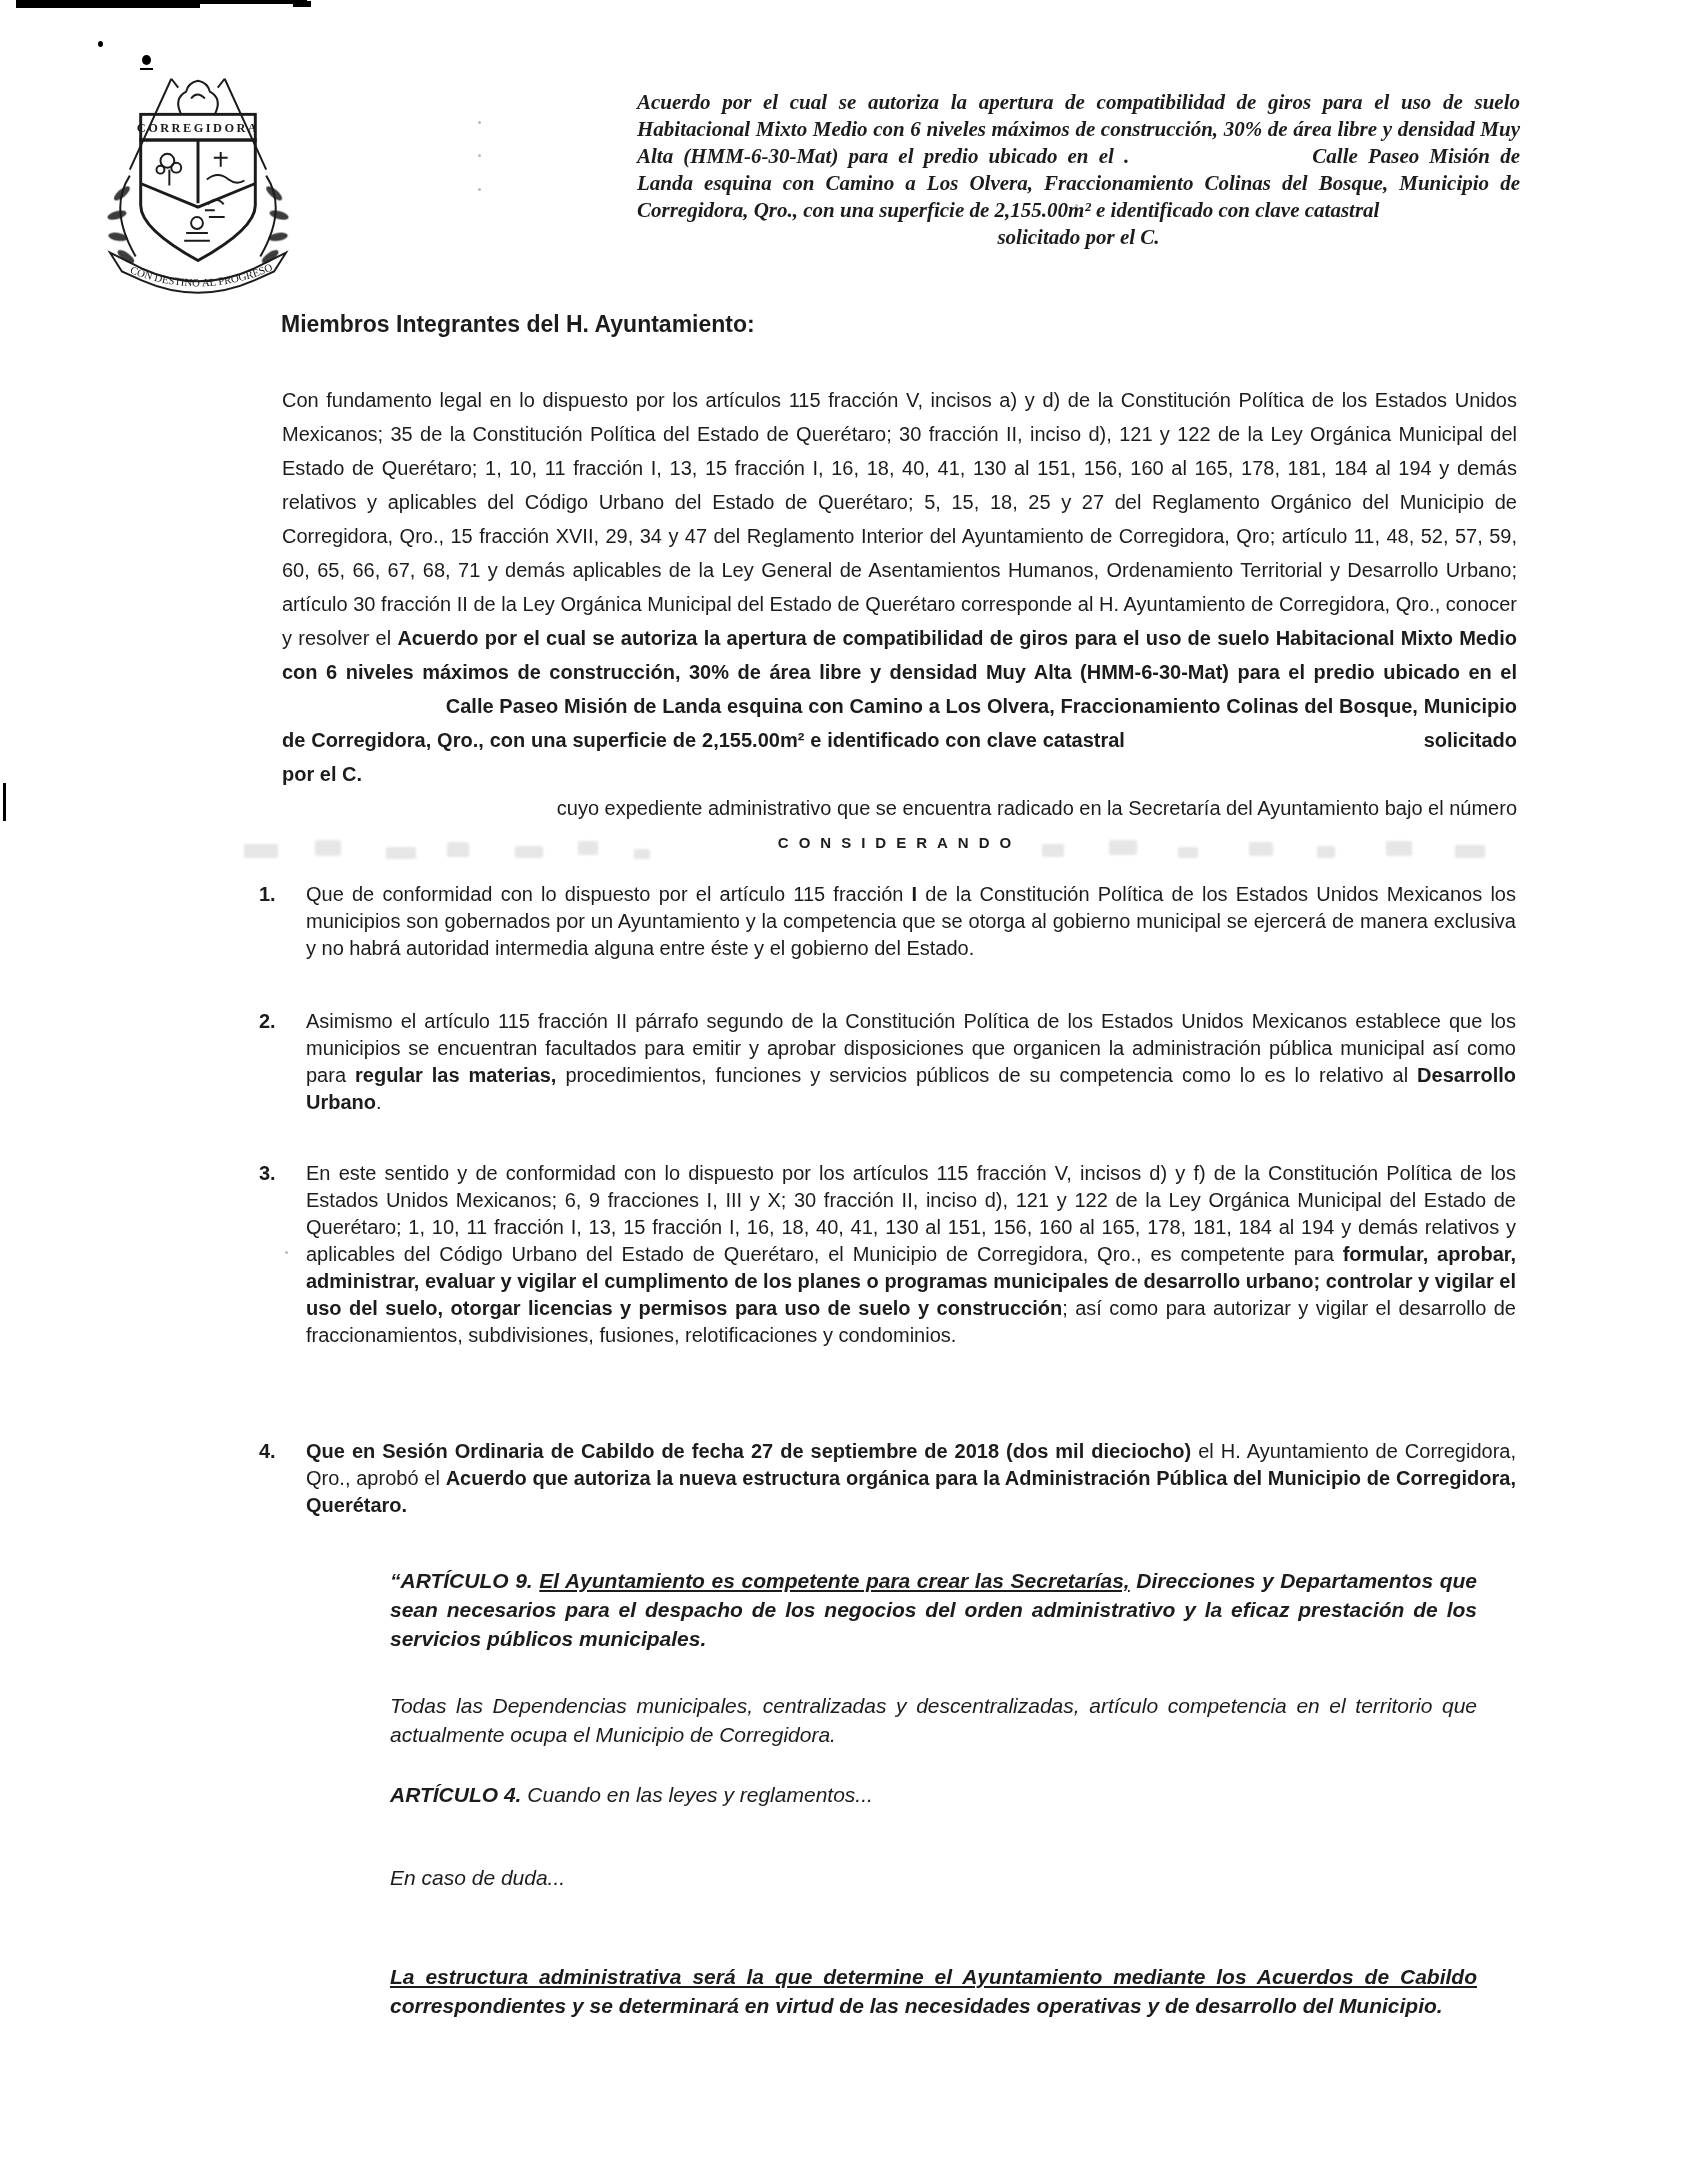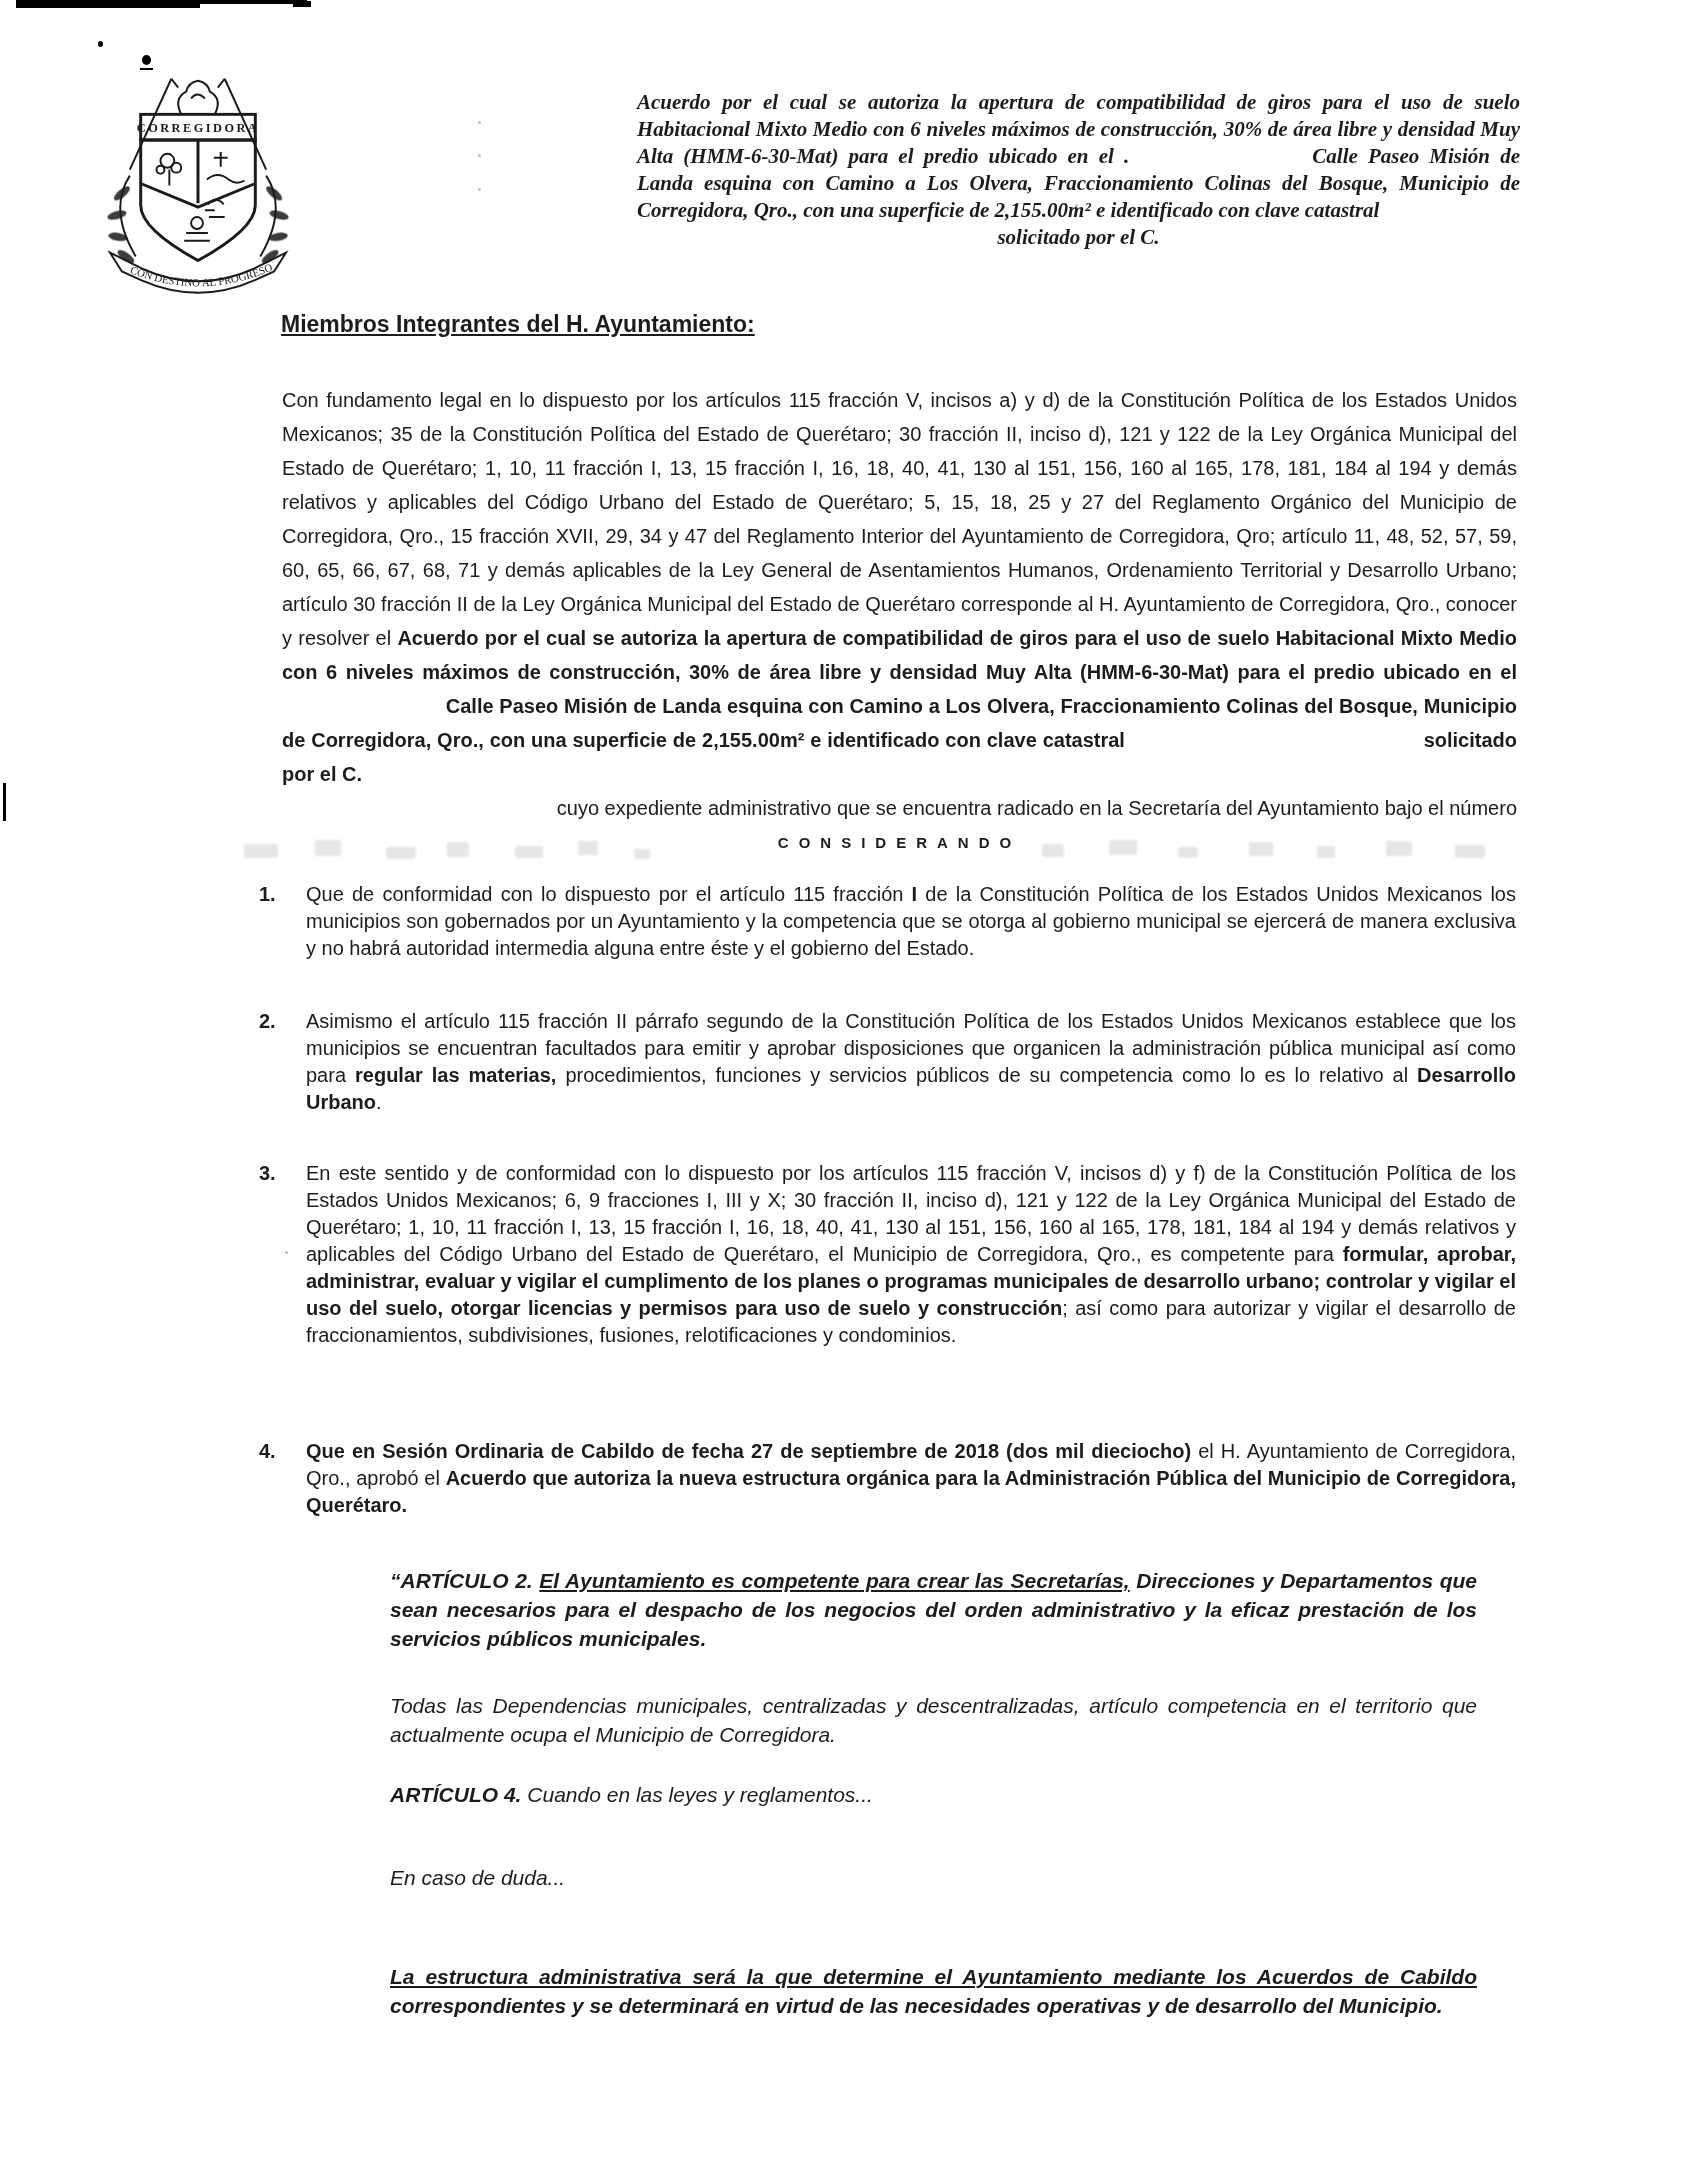--- a/index.html
+++ b/index.html
@@ -21,21 +21,21 @@
   
   .seal{position:absolute;left:84px;top:59px;width:228px;height:249px;}
   
   .header-block{
     position:absolute;left:637px;top:89px;width:883px;
     font-family:"Liberation Serif",serif;font-style:italic;font-weight:bold;
     font-size:21px;line-height:27px;text-align:justify;
   }
   .header-last{text-align:center;}
   
-  .salutation{position:absolute;left:281px;top:311px;font-size:23px;font-weight:bold;text-decoration:underline;}
+  .salutation{position:absolute;left:281px;top:311px;font-size:23px;font-weight:bold;}
   
   .intro{position:absolute;left:282px;top:383px;width:1235px;font-size:20px;line-height:34px;}
   .intro-body{text-align:justify;}
   .intro-tail{text-align:right;}
   
   .consid{
     position:absolute;left:282px;top:834px;width:1235px;text-align:center;
     font-size:15px;font-weight:bold;letter-spacing:10px;
   }
   
@@ -174,20 +174,20 @@
   </div>
   <div class="item item-3">
     <span class="num">3.</span>
     <div class="itext"><span class="">En este sentido y de conformidad con lo dispuesto por los artículos 115 fracción V, incisos d) y f) de la Constitución Política de los Estados Unidos Mexicanos; 6, 9 fracciones I, III y X; 30 fracción II, inciso d), 121 y 122 de la Ley Orgánica Municipal del Estado de Querétaro; 1, 10, 11 fracción I, 13, 15 fracción I, 16, 18, 40, 41, 130 al 151, 156, 160 al 165, 178, 181, 184 al 194 y demás relativos y aplicables del Código Urbano del Estado de Querétaro, el Municipio de Corregidora, Qro., es competente para </span><span class="sb">formular, aprobar, administrar, evaluar y vigilar el cumplimento de los planes o programas municipales de desarrollo urbano; controlar y vigilar el uso del suelo, otorgar licencias y permisos para uso de suelo y construcción</span><span class="">; así como para autorizar y vigilar el desarrollo de fraccionamientos, subdivisiones, fusiones, relotificaciones y condominios.</span></div>
   </div>
   <div class="item item-4">
     <span class="num">4.</span>
     <div class="itext"><span class="sb">Que en Sesión Ordinaria de Cabildo de fecha 27 de septiembre de 2018 (dos mil dieciocho)</span><span class=""> el H. Ayuntamiento de Corregidora, Qro., aprobó el </span><span class="sb">Acuerdo que autoriza la nueva estructura orgánica para la Administración Pública del Municipio de Corregidora, Querétaro.</span></div>
   </div>
 
-  <div class="quote q1"><span class="sbi">“ARTÍCULO 2. </span><span class="sbi su">El Ayuntamiento es competente para crear las Secretarías,</span><span class="sbi"> Direcciones y Departamentos que sean necesarios para el despacho de los negocios del orden administrativo y la eficaz prestación de los servicios públicos municipales.</span></div>
+  <div class="quote q1"><span class="sbi">“ARTÍCULO 9. </span><span class="sbi su">El Ayuntamiento es competente para crear las Secretarías,</span><span class="sbi"> Direcciones y Departamentos que sean necesarios para el despacho de los negocios del orden administrativo y la eficaz prestación de los servicios públicos municipales.</span></div>
   <div class="quote q2"><span class="si">Todas las Dependencias municipales, centralizadas y descentralizadas, artículo competencia en el territorio que actualmente ocupa el Municipio de Corregidora.</span></div>
   <div class="quote q3"><span class="sbi">ARTÍCULO 4.</span><span class="si"> Cuando en las leyes y reglamentos...</span></div>
   <div class="quote q4"><span class="si">En caso de duda...</span></div>
   <div class="quote q5"><span class="sbi su">La estructura administrativa será la que determine el Ayuntamiento mediante los Acuerdos de Cabildo</span><span class="sbi"> correspondientes y se determinará en virtud de las necesidades operativas y de desarrollo del Municipio.</span></div>
 
 </div>
 
 
 </body></html>

